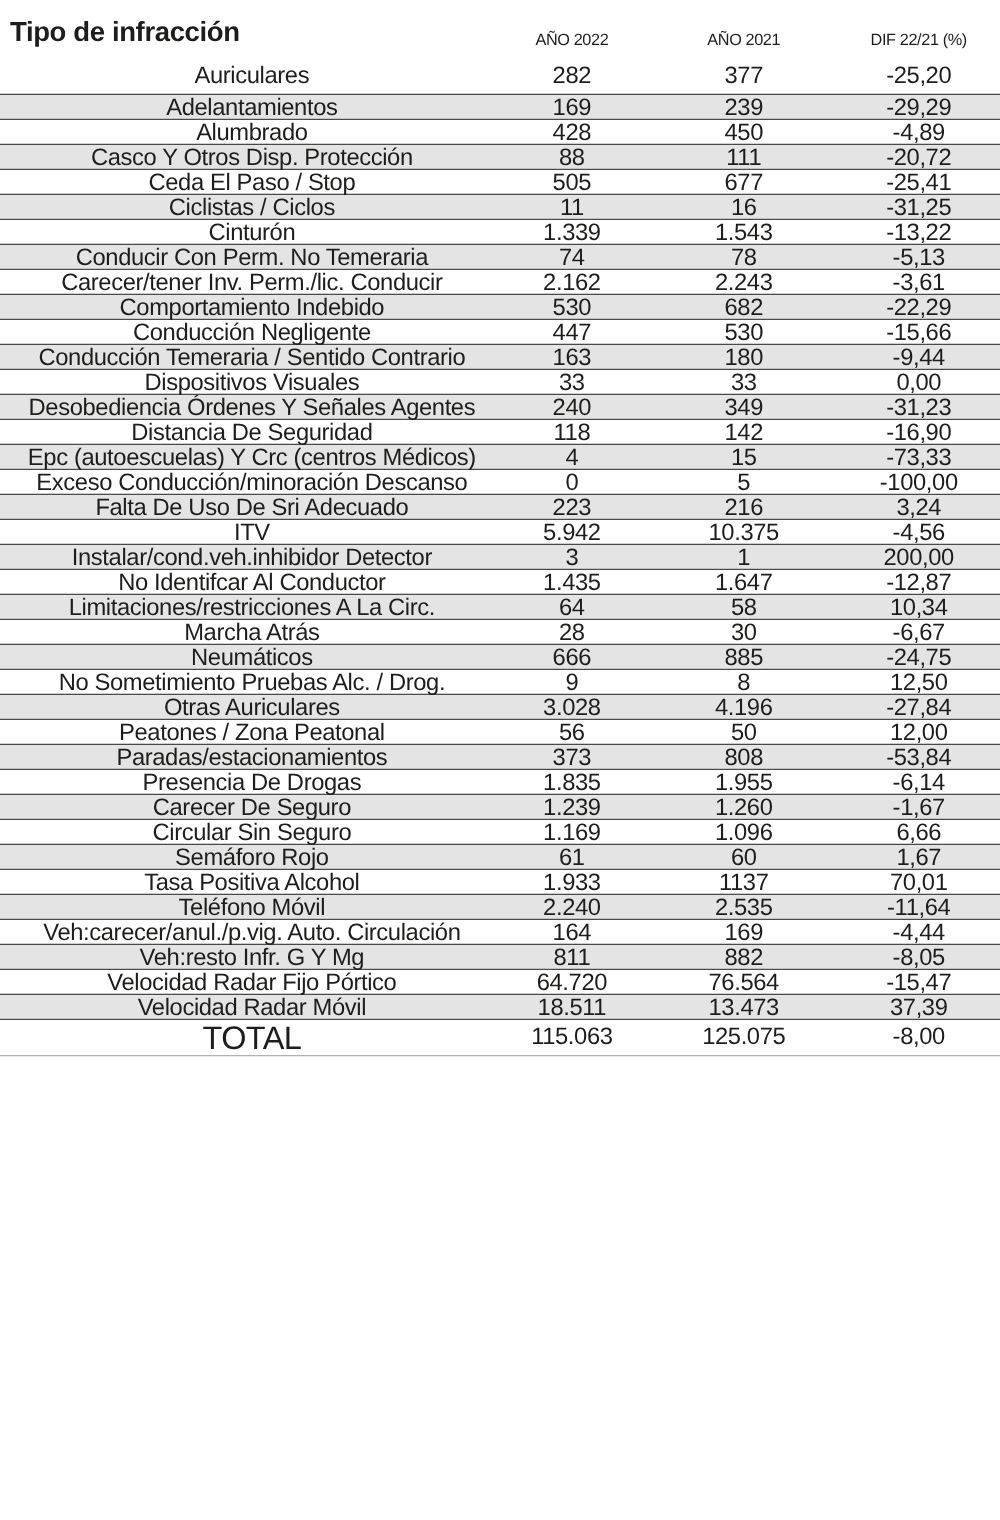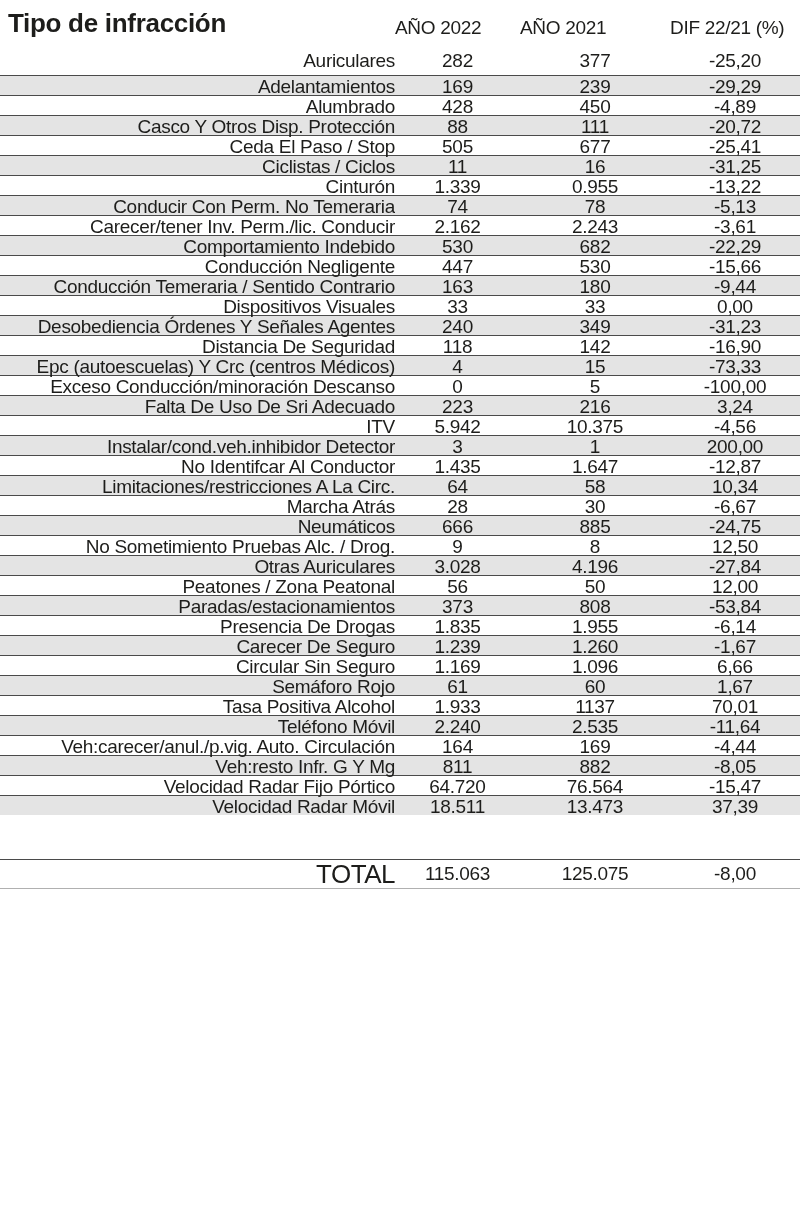--- a/index.html
+++ b/index.html
@@ -24,54 +24,53 @@
     padding-left:8px;
     align-items:center;
   }
   .header-row{
     height:46px;
     align-items:end;
     padding-bottom:7px;
   }
   .col-title{
     font-weight:bold;
-    font-size:26px;
+    font-size:22px;
     letter-spacing:-0.3px;
   }
   .col-head{
-    font-size:19px;
-    text-align:left;
+    font-size:13px;
+    text-align:center;
     letter-spacing:-0.3px;
     white-space:nowrap;
     margin-top:16px;
   }
   .row{
     height:20px;
     border-top:1px solid var(--c-line);
     font-size:19px;
     letter-spacing:-0.3px;
   }
   .rows .row:first-child{border-top:none;height:29px;}
   .rows .row:nth-child(even){background:var(--c-alt);}
   .cell-label{
-    text-align:right;
+    text-align:center;
     white-space:nowrap;
     overflow:hidden;
   }
   .cell-num{
     text-align:center;
     white-space:nowrap;
   }
   .total-row{
     height:30px;
     border-top:1px solid var(--c-line);
     border-bottom:1px solid var(--c-lightline);
     font-size:19px;
     letter-spacing:-0.3px;
-    margin-top:44px;
   }
   .total-label{
     font-size:26px;
     letter-spacing:-0.5px;
   }
 </style>
 </head>
 <body>
 
 <div class="table">
@@ -122,21 +121,21 @@
   <div class="grid-row row">
     <div class="cell-label">Ciclistas / Ciclos</div>
     <div class="cell-num">11</div>
     <div class="cell-num">16</div>
     <div class="cell-num">-31,25</div>
   </div>
 
   <div class="grid-row row">
     <div class="cell-label">Cinturón</div>
     <div class="cell-num">1.339</div>
-    <div class="cell-num">0.955</div>
+    <div class="cell-num">1.543</div>
     <div class="cell-num">-13,22</div>
   </div>
 
   <div class="grid-row row">
     <div class="cell-label">Conducir Con Perm. No Temeraria</div>
     <div class="cell-num">74</div>
     <div class="cell-num">78</div>
     <div class="cell-num">-5,13</div>
   </div>
 

